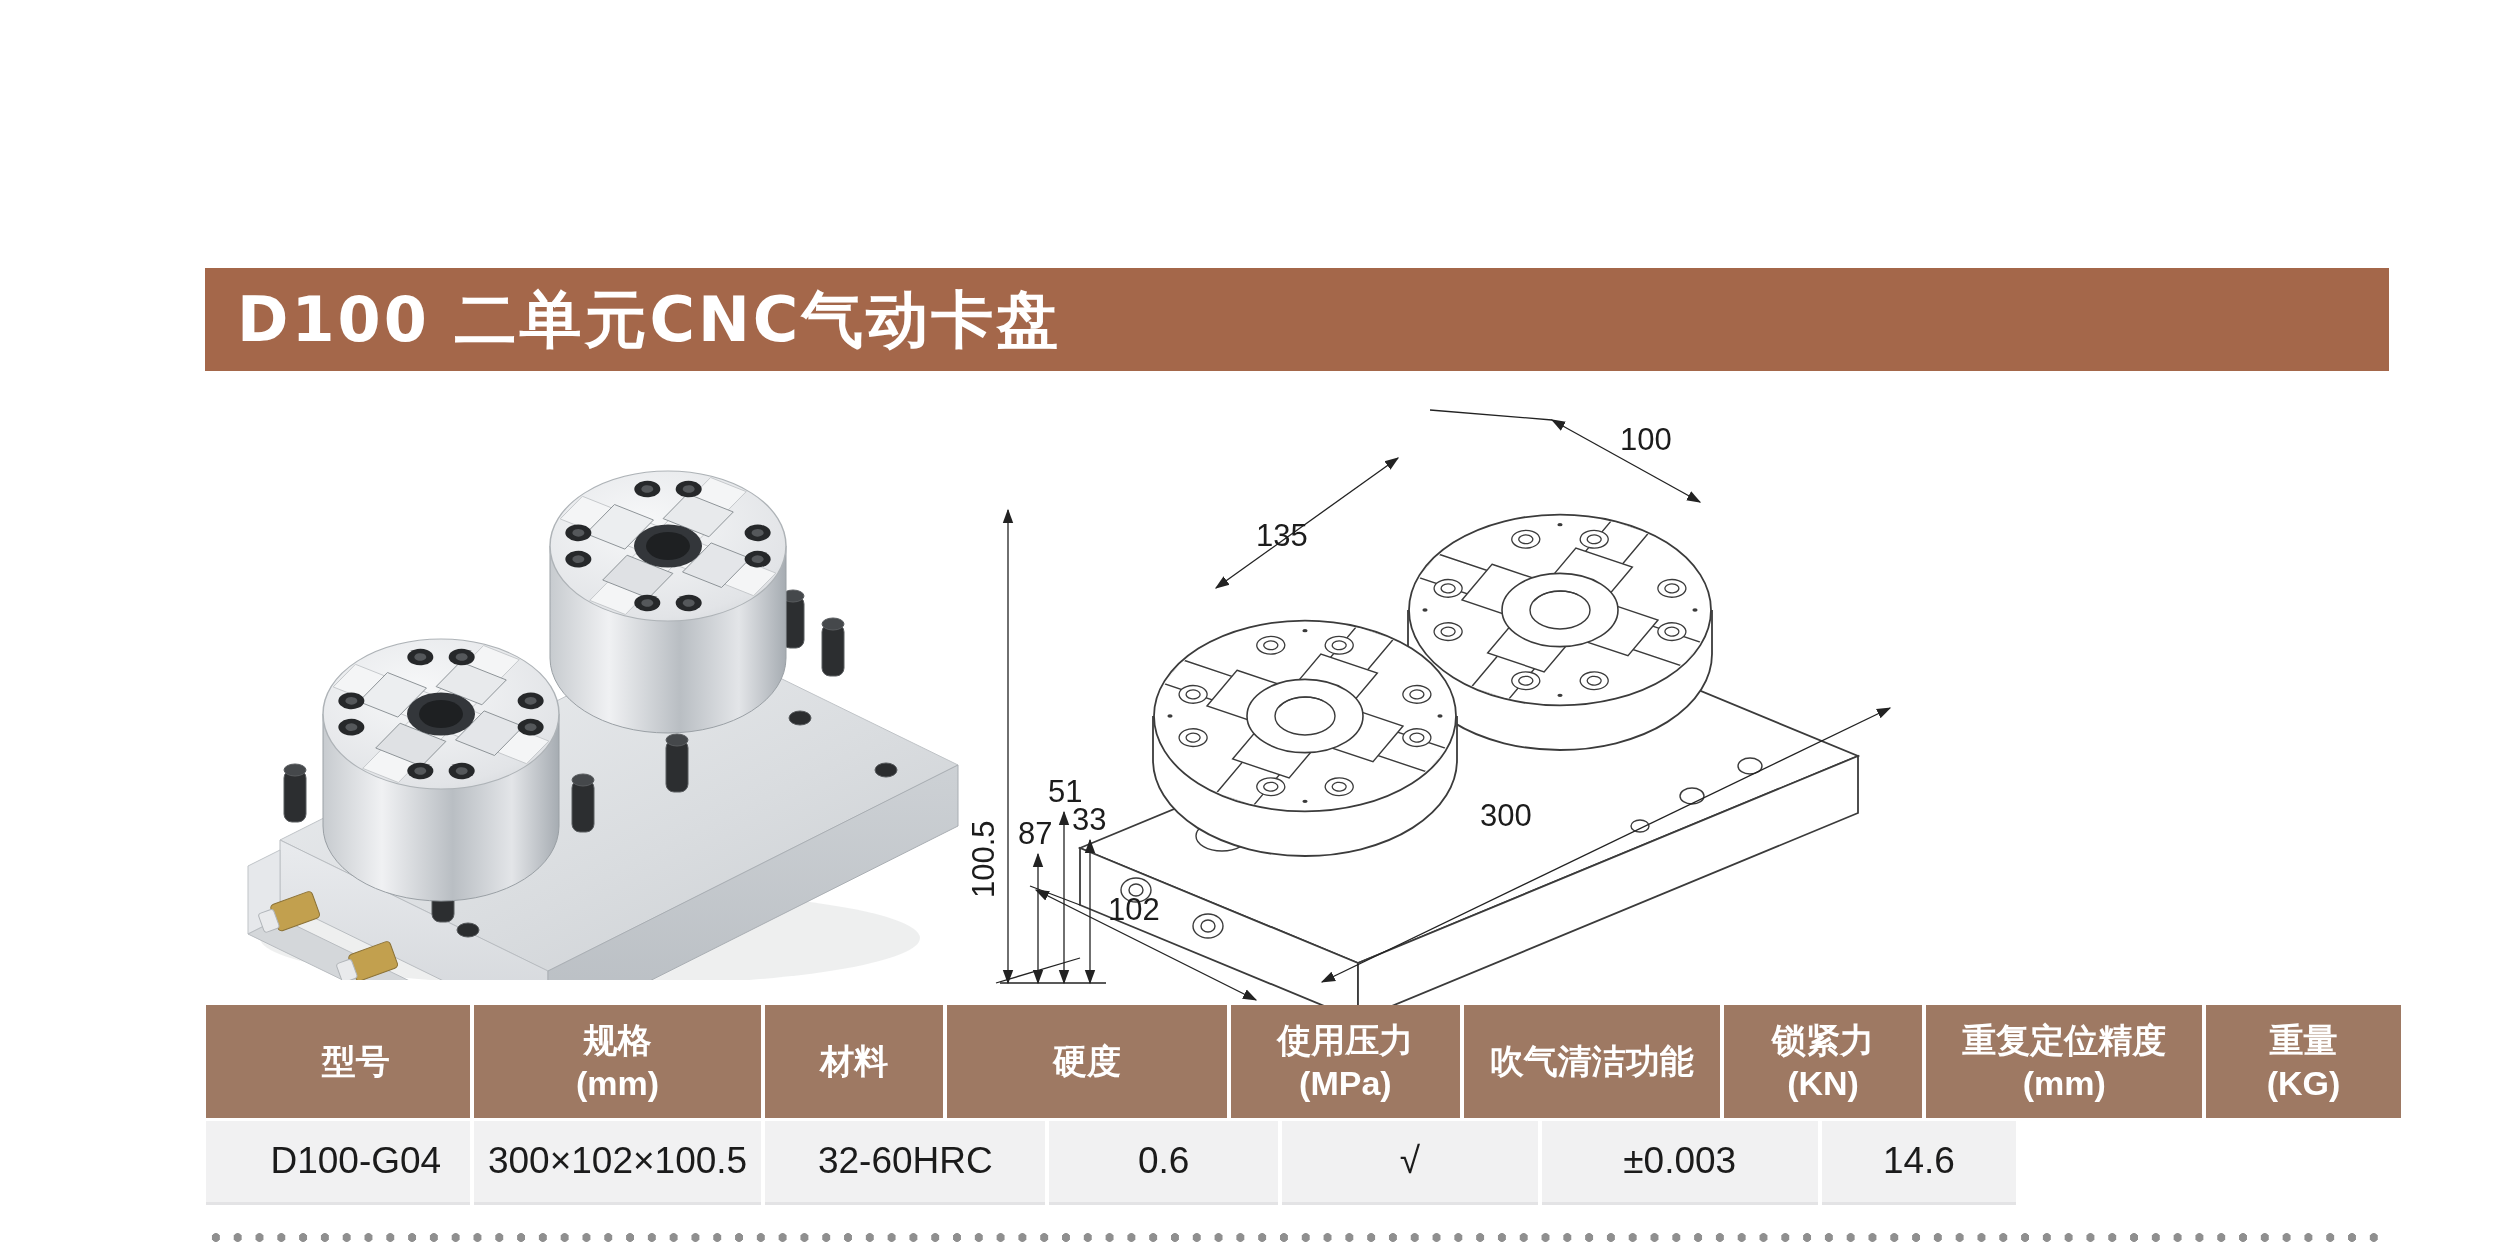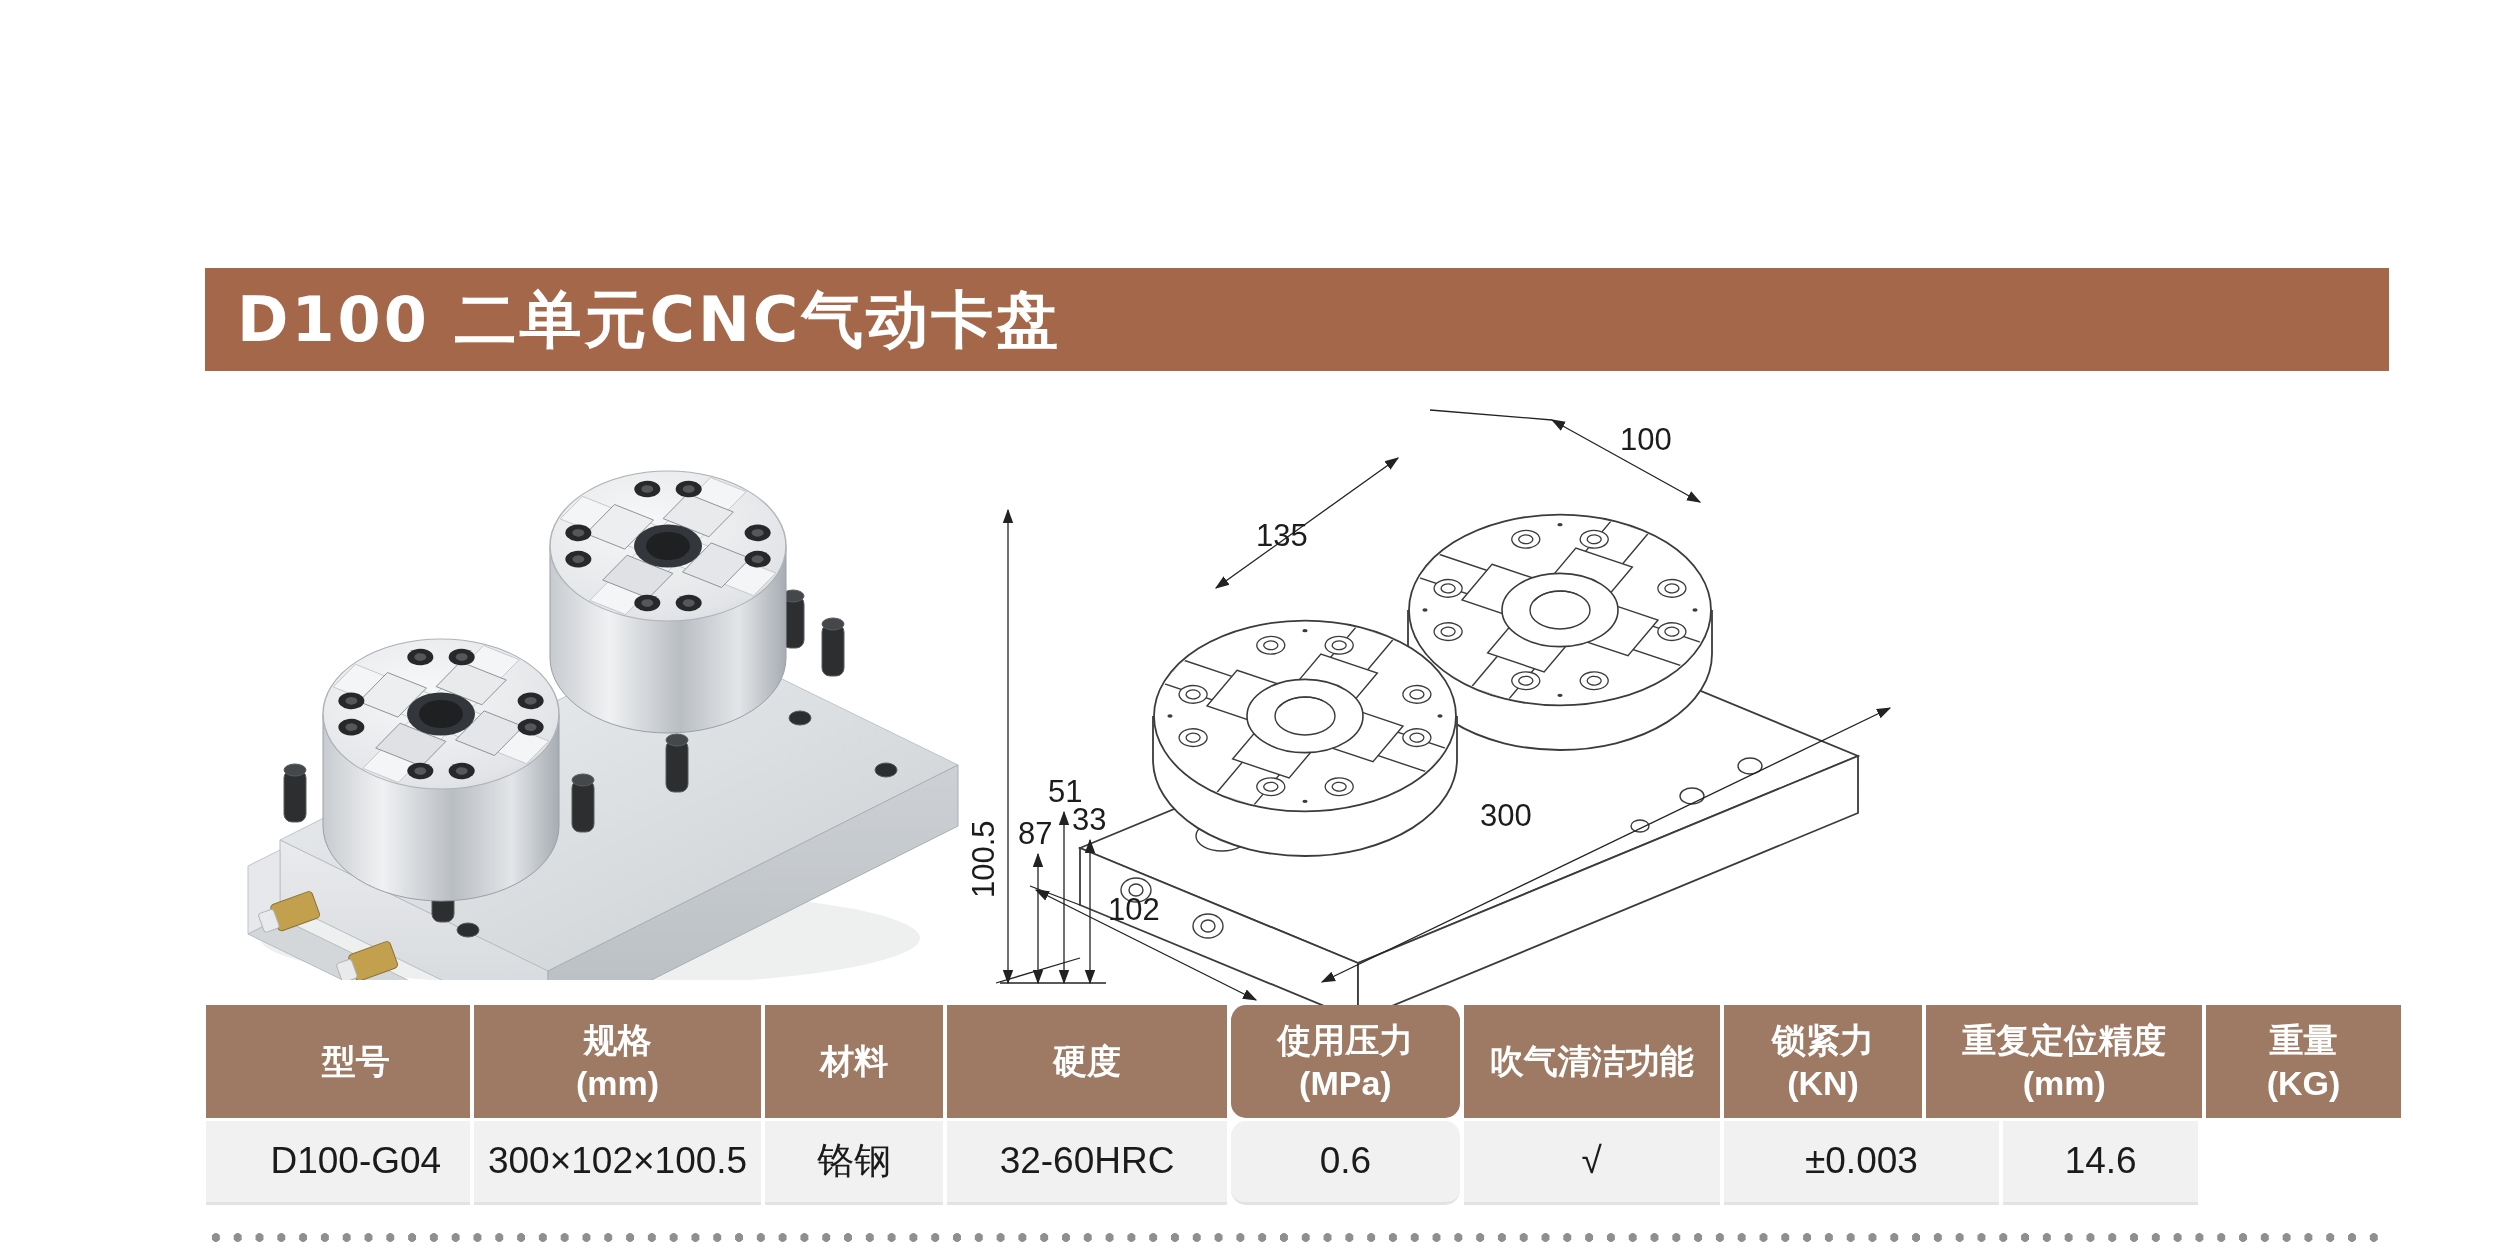--- a/index.html
+++ b/index.html
@@ -30,21 +30,21 @@
   .t-row{display:flex;gap:4px;}
   .t-row.header{height:113px;}
   .t-row.data{height:84px;margin-top:3px;}
   .cell{
     display:flex;flex-direction:column;align-items:center;justify-content:center;
     box-sizing:border-box;line-height:1.25;
   }
   .header .cell{background:#9E7963;color:#ffffff;font-weight:bold;font-size:34px;}
   .data .cell{background:#F1F1F2;color:#1b1b1b;font-size:37px;border-bottom:3px solid #E3E3E5;}
   .c0{flex:0 0 12.08%;padding-left:36px;} .c1{flex:0 0 13.18%;} .c2{flex:0 0 8.14%;}
-  .c3{flex:0 0 12.82%;} .c4{flex:0 0 10.48%;border-radius:15px;} .c5{flex:0 0 11.72%;}
+  .c3{flex:0 0 12.82%;} .c4{flex:0 0 10.48%;} .c5{flex:0 0 11.72%;}
   .c6{flex:0 0 9.11%;}  .c7{flex:0 0 12.63%;} .c8{flex:0 0 8.92%;}
   
   .dots-strip{
     position:absolute;left:205px;top:1231px;width:2185px;height:13px;
     background-image:radial-gradient(circle,#8F8F8F 0 4.2px,transparent 4.4px);
     background-size:21.8px 13px;background-position:0 0;background-repeat:repeat-x;
   }
 </style>
 </head>
 <body>
@@ -390,21 +390,20 @@
         <span>(mm)</span>
     </div>
     <div class="cell c8">
       <span>重量</span>
         <span>(KG)</span>
     </div>
   </div>
   <div class="t-row data">
     <div class="cell c0">D100-G04</div>
     <div class="cell c1">300×102×100.5</div>
-    <div class="cell c2">铬钢</div>
     <div class="cell c3">32-60HRC</div>
     <div class="cell c4">0.6</div>
     <div class="cell c5">√</div>
     <div class="cell c7">±0.003</div>
     <div class="cell c8">14.6</div>
   </div>
 </div>
 
 <div class="dots-strip"></div>
 

